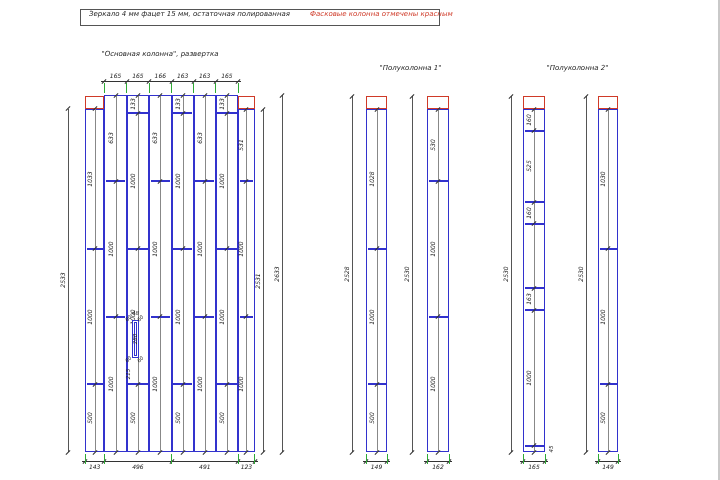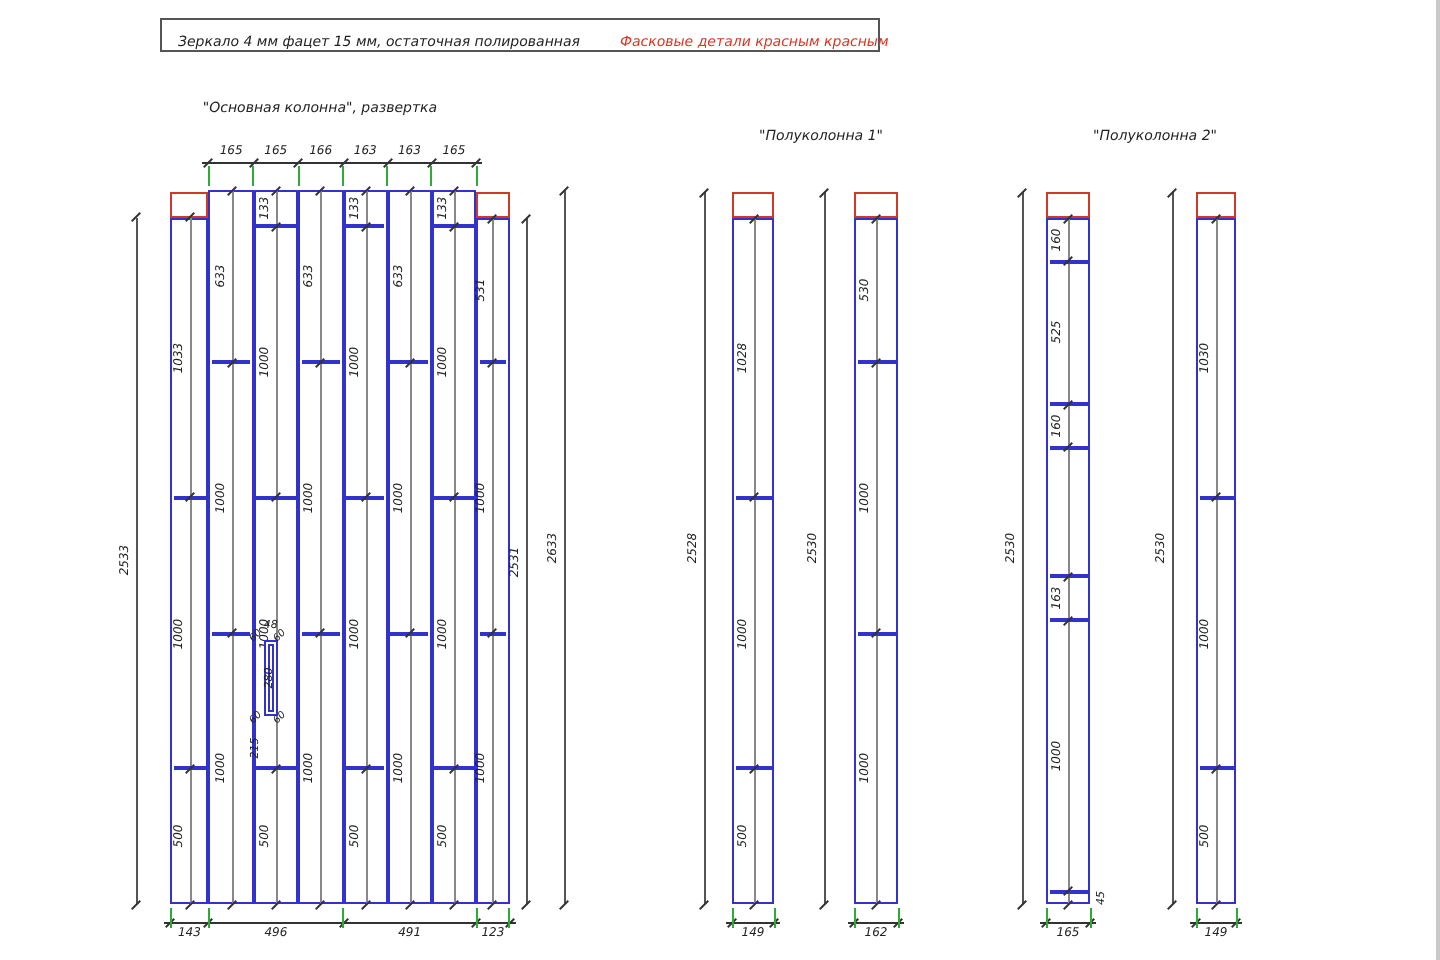--- a/index.html
+++ b/index.html
@@ -1,33 +1,33 @@
 <!DOCTYPE html>
 <html><head>
 <meta charset="utf-8">
 <style>
   html,body{margin:0;padding:0;background:#fff;}
   #frame{position:relative;width:720px;height:480px;background:#ffffff;overflow:hidden;
          font-family:"DejaVu Sans",sans-serif;font-style:italic;color:#222;}
   #title-block{position:absolute;left:80px;top:9px;width:360px;height:17px;border:1px solid #555;
-               display:flex;align-items:flex-end;padding:0 8px;gap:20px;font-size:7px;white-space:nowrap;box-sizing:border-box;}
+               display:flex;align-items:flex-start;padding:0 8px;gap:20px;font-size:7px;white-space:nowrap;box-sizing:border-box;}
   #title-block .red{color:#cf3a28;}
   .panel-label{position:absolute;font-size:7px;text-align:center;white-space:nowrap;}
   #label-main{left:75px;top:50px;width:170px;}
   #label-half1{left:348px;top:64px;width:125px;}
   #label-half2{left:515px;top:64px;width:125px;}
   #edge-right{position:absolute;right:0;top:0;width:2px;height:480px;background:#c9c9c9;}
 </style>
 </head>
 <body>
 
 <div id="frame">
   <div id="title-block">
     <span>Зеркало 4 мм фацет 15 мм, остаточная полированная</span>
-    <span class="red">Фасковые детали красным красным</span>
+    <span class="red">Фасковые колонна отмечены красным</span>
   </div>
 
   <div class="panel-label" id="label-main">"Основная колонна", развертка</div>
   <div class="panel-label" id="label-half1">"Полуколонна 1"</div>
   <div class="panel-label" id="label-half2">"Полуколонна 2"</div>
 
   <div id="cv" style="position:absolute;left:0;top:0;width:720px;height:480px;">
       <div style="position: absolute; left: 103.876px; top: 96px; width: 1px; height: 355px; background: rgb(90, 181, 200);"></div>
       <div style="position: absolute; left: 126.234px; top: 96px; width: 1px; height: 355px; background: rgb(90, 181, 200);"></div>
       <div style="position: absolute; left: 148.591px; top: 96px; width: 1px; height: 355px; background: rgb(90, 181, 200);"></div>

